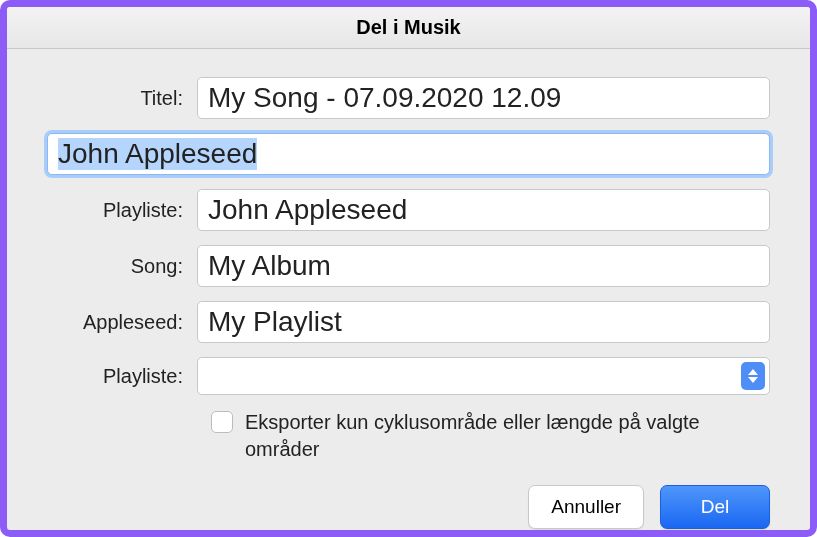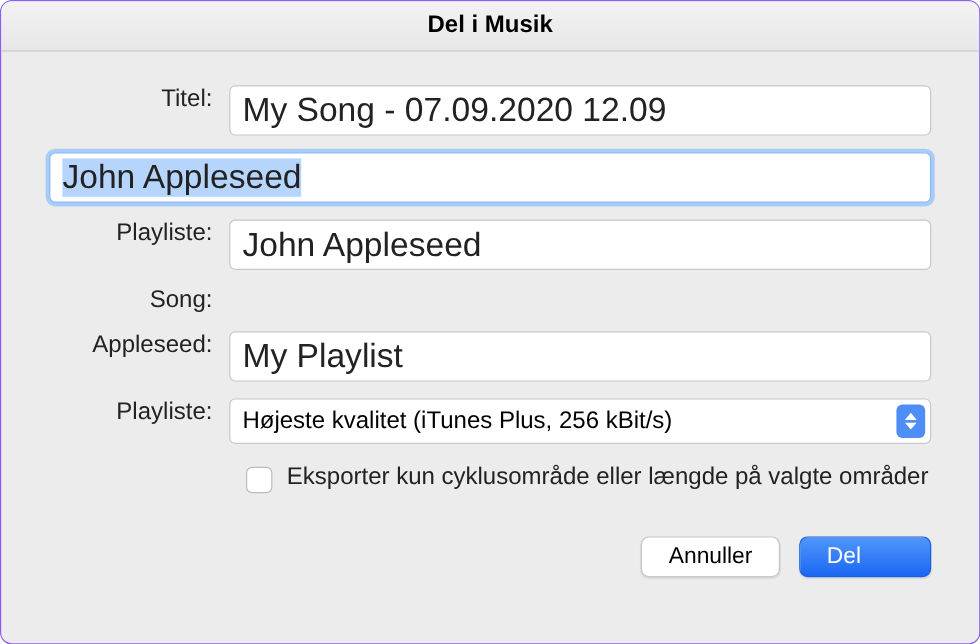--- a/index.html
+++ b/index.html
@@ -7,41 +7,41 @@
     margin: 0; padding: 0;
     width: 817px; height: 537px;
     font-family: -apple-system, "Helvetica Neue", Helvetica, Arial, sans-serif;
     font-size: 13px;
     background: #fff;
     color: #000;
   }
   .window {
     width: 817px; height: 537px;
     background: #ececec;
-    border: 1px solid #8b5cf6;
+    border: 7px solid #8b5cf6;
     border-radius: 10px;
     overflow: hidden;
     position: relative;
   }
   .titlebar {
     height: 42px;
     display: flex;
     align-items: center;
     justify-content: center;
     border-bottom: 1px solid #c9c9c9;
     background: linear-gradient(#f3f3f3, #e7e7e7);
     font-weight: 600;
     font-size: 20px;
   }
   .content {
     padding: 28px 40px 0 40px;
   }
   .form-row {
     display: flex;
-    align-items: flex-start;
+    align-items: center;
     margin-bottom: 14px;
   }
   .form-label {
     width: 150px;
     text-align: right;
     padding-right: 14px;
     font-size: 20px;
     color: #222;
   }
   .field-wrap {
@@ -89,24 +89,24 @@
     border-radius: 5px;
     display: flex;
     flex-direction: column;
     align-items: center;
     justify-content: center;
     gap: 2px;
   }
   .select-arrows svg { display: block; }
   .checkbox-row {
     display: flex;
-    align-items: flex-end;
+    align-items: flex-start;
     margin-left: 164px;
     margin-top: 6px;
-    margin-bottom: 36px;
+    margin-bottom: 22px;
   }
   .checkbox {
     width: 22px; height: 22px;
     border: 1px solid #bcbcbc;
     border-radius: 5px;
     background: #fff;
     flex-shrink: 0;
     margin-right: 12px;
     margin-top: 2px;
   }
@@ -116,30 +116,30 @@
     line-height: 1.35;
     max-width: 560px;
   }
   .button-row {
     display: flex;
     justify-content: flex-end;
     gap: 16px;
     padding: 0 40px 30px 0;
   }
   .btn {
-    height: 34px;
+    height: 44px;
     min-width: 110px;
     border-radius: 7px;
     font-size: 19px;
     padding: 0 22px;
     border: 1px solid #c8c8c8;
     background: #fff;
     display: inline-flex;
     align-items: center;
-    justify-content: flex-start;
+    justify-content: center;
     box-shadow: 0 1px 1px rgba(0,0,0,0.08);
   }
   .btn.primary {
     background: linear-gradient(#4f97fb, #1a67f2);
     border: 1px solid #1a5fe0;
     color: #fff;
     min-width: 110px;
   }
   .kunstner-input {
     display: flex;
@@ -173,34 +173,36 @@
 
     <div class="form-row">
       <div class="form-label">Playliste:</div>
       <div class="field-wrap">
         <input class="text-input" type="text" value="John Appleseed" style="">
       </div>
     </div>
 
     <div class="form-row">
       <div class="form-label">Song:</div>
+      <div class="field-wrap">
+        <input class="text-input" type="text" value="My Album" style="">
+      </div>
     </div>
 
     <div class="form-row">
       <div class="form-label">Appleseed:</div>
       <div class="field-wrap">
         <input class="text-input" type="text" value="My Playlist" style="">
       </div>
     </div>
 
     <div class="form-row">
       <div class="form-label">Playliste:</div>
       <div class="field-wrap">
         <div class="select-wrap">
-          <span>Højeste kvalitet (iTunes Plus, 256 kBit/s)</span>
           <div class="select-arrows">
             <svg width="10" height="6" viewBox="0 0 10 6">
                 <polygon points="5,0 10,6 0,6" fill="#fff"></polygon>
               </svg>
             <svg width="10" height="6" viewBox="0 0 10 6">
                 <polygon points="0,0 10,0 5,6" fill="#fff"></polygon>
               </svg>
           </div>
         </div>
       </div>

